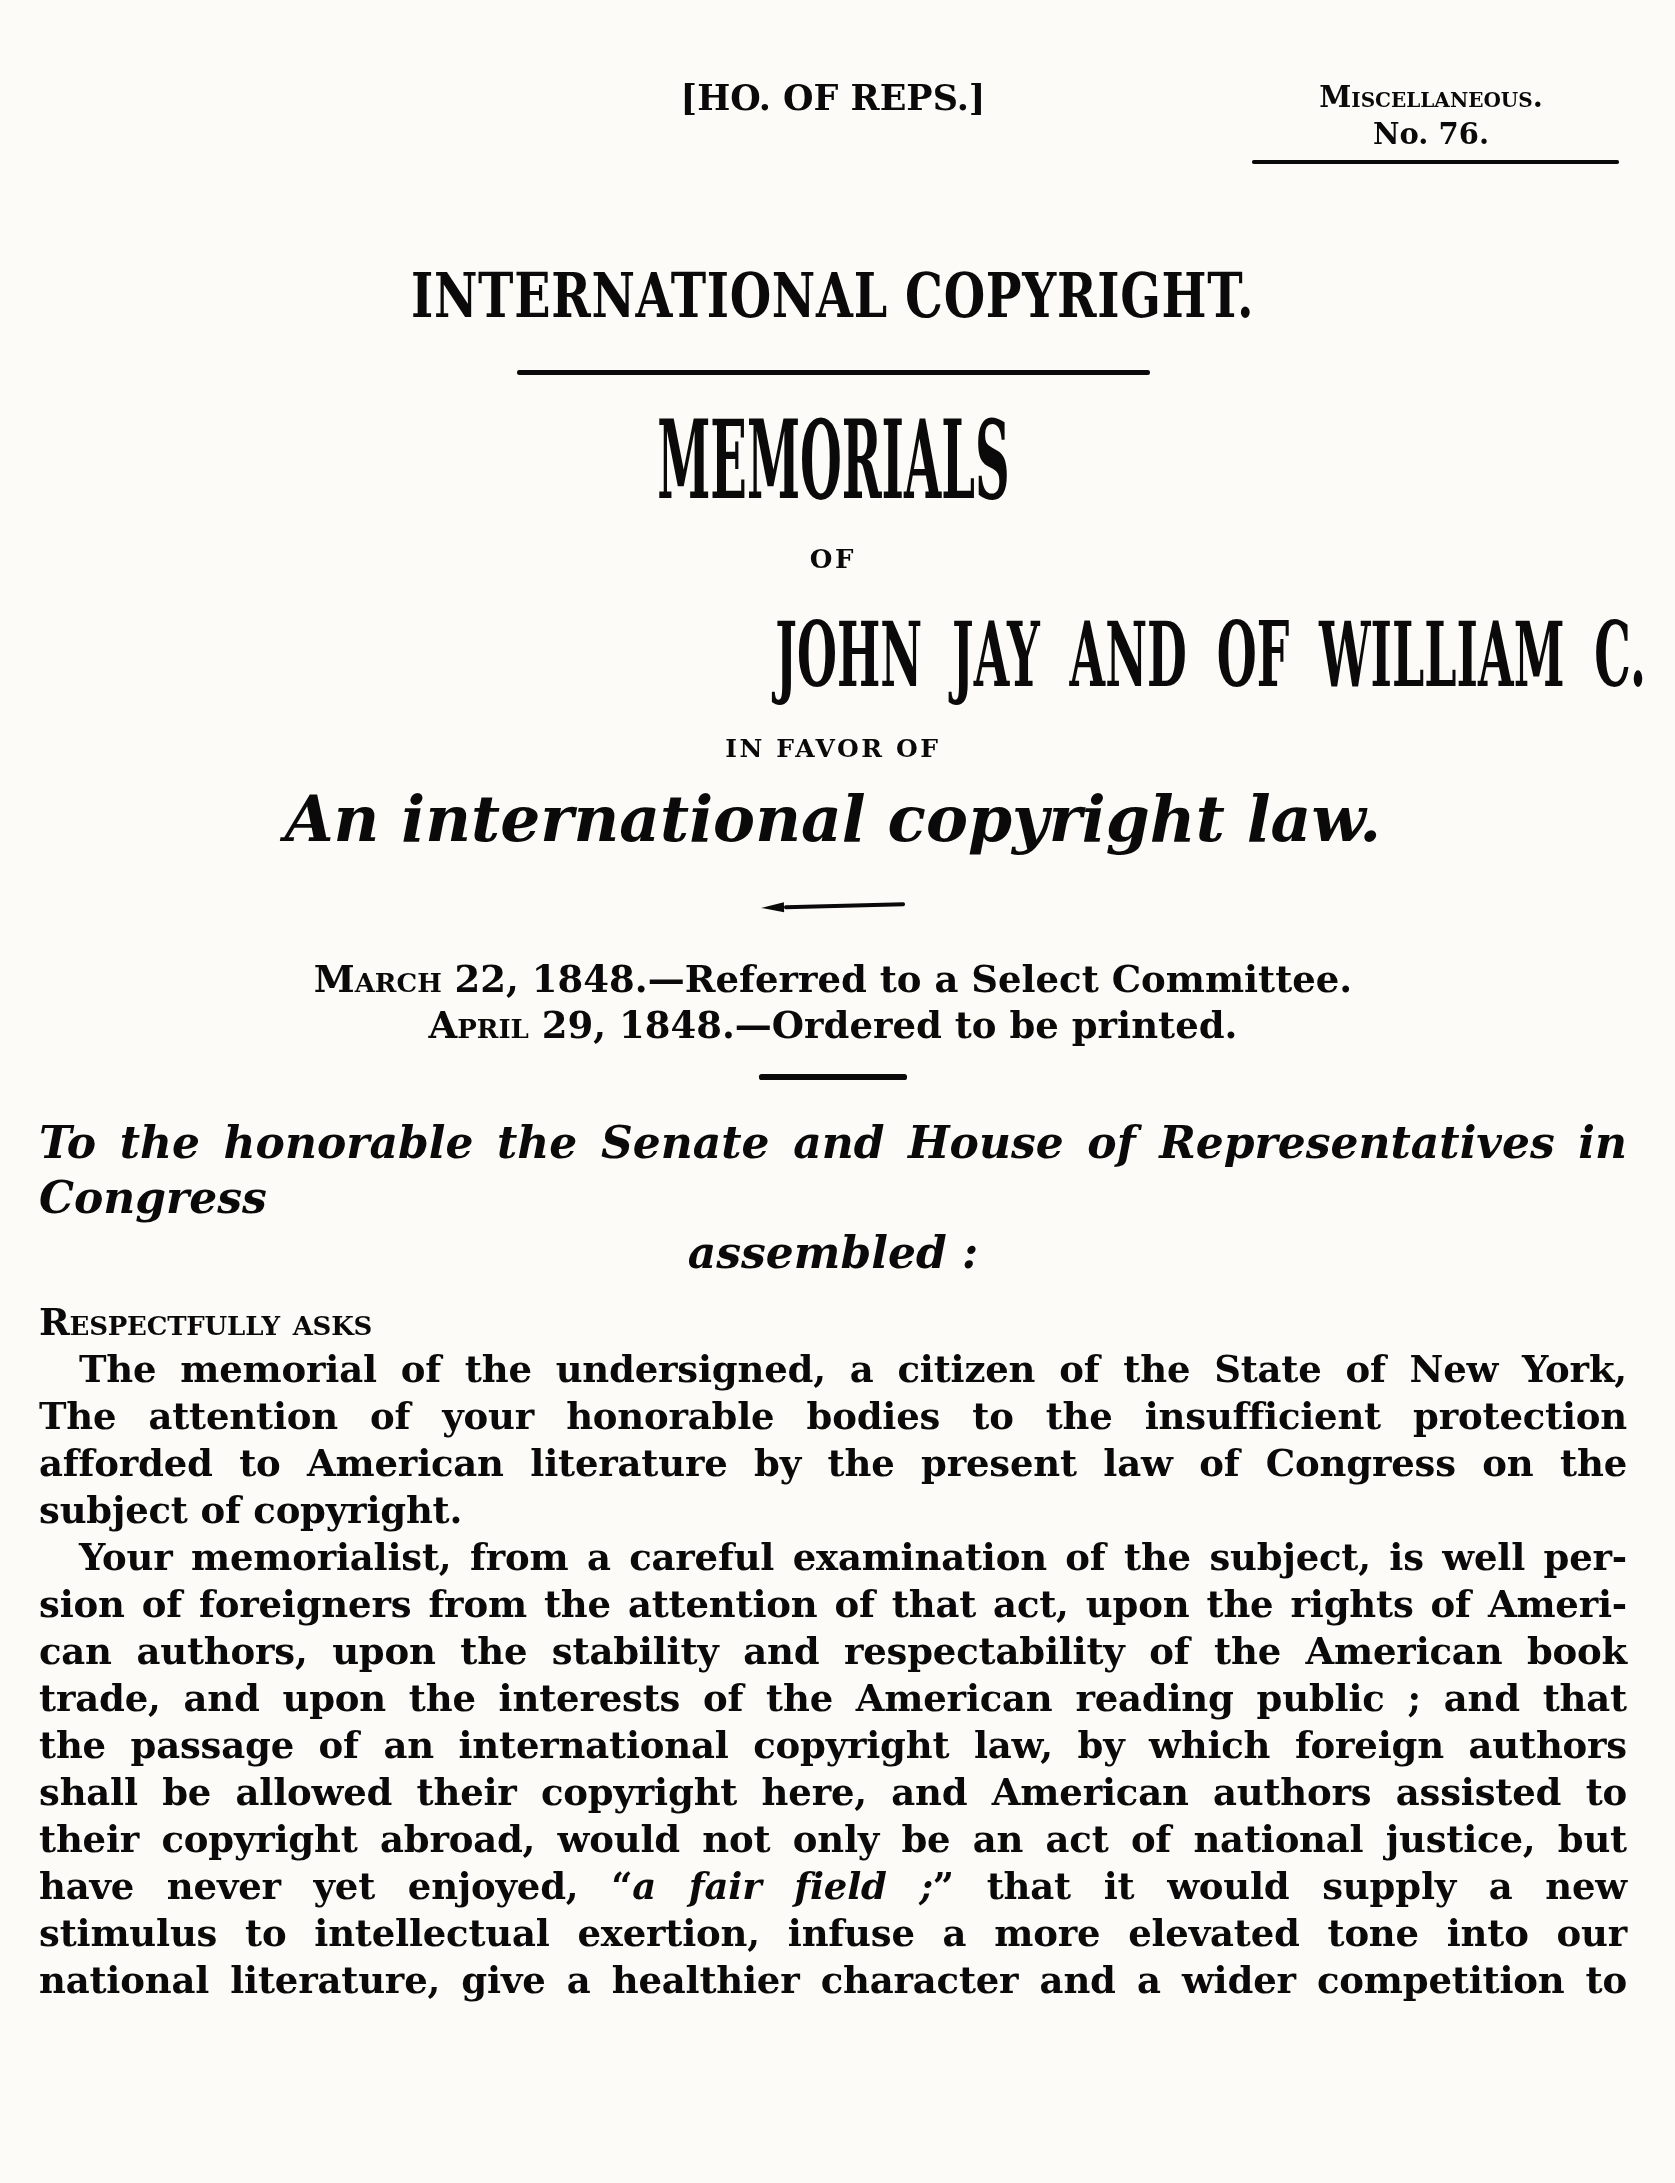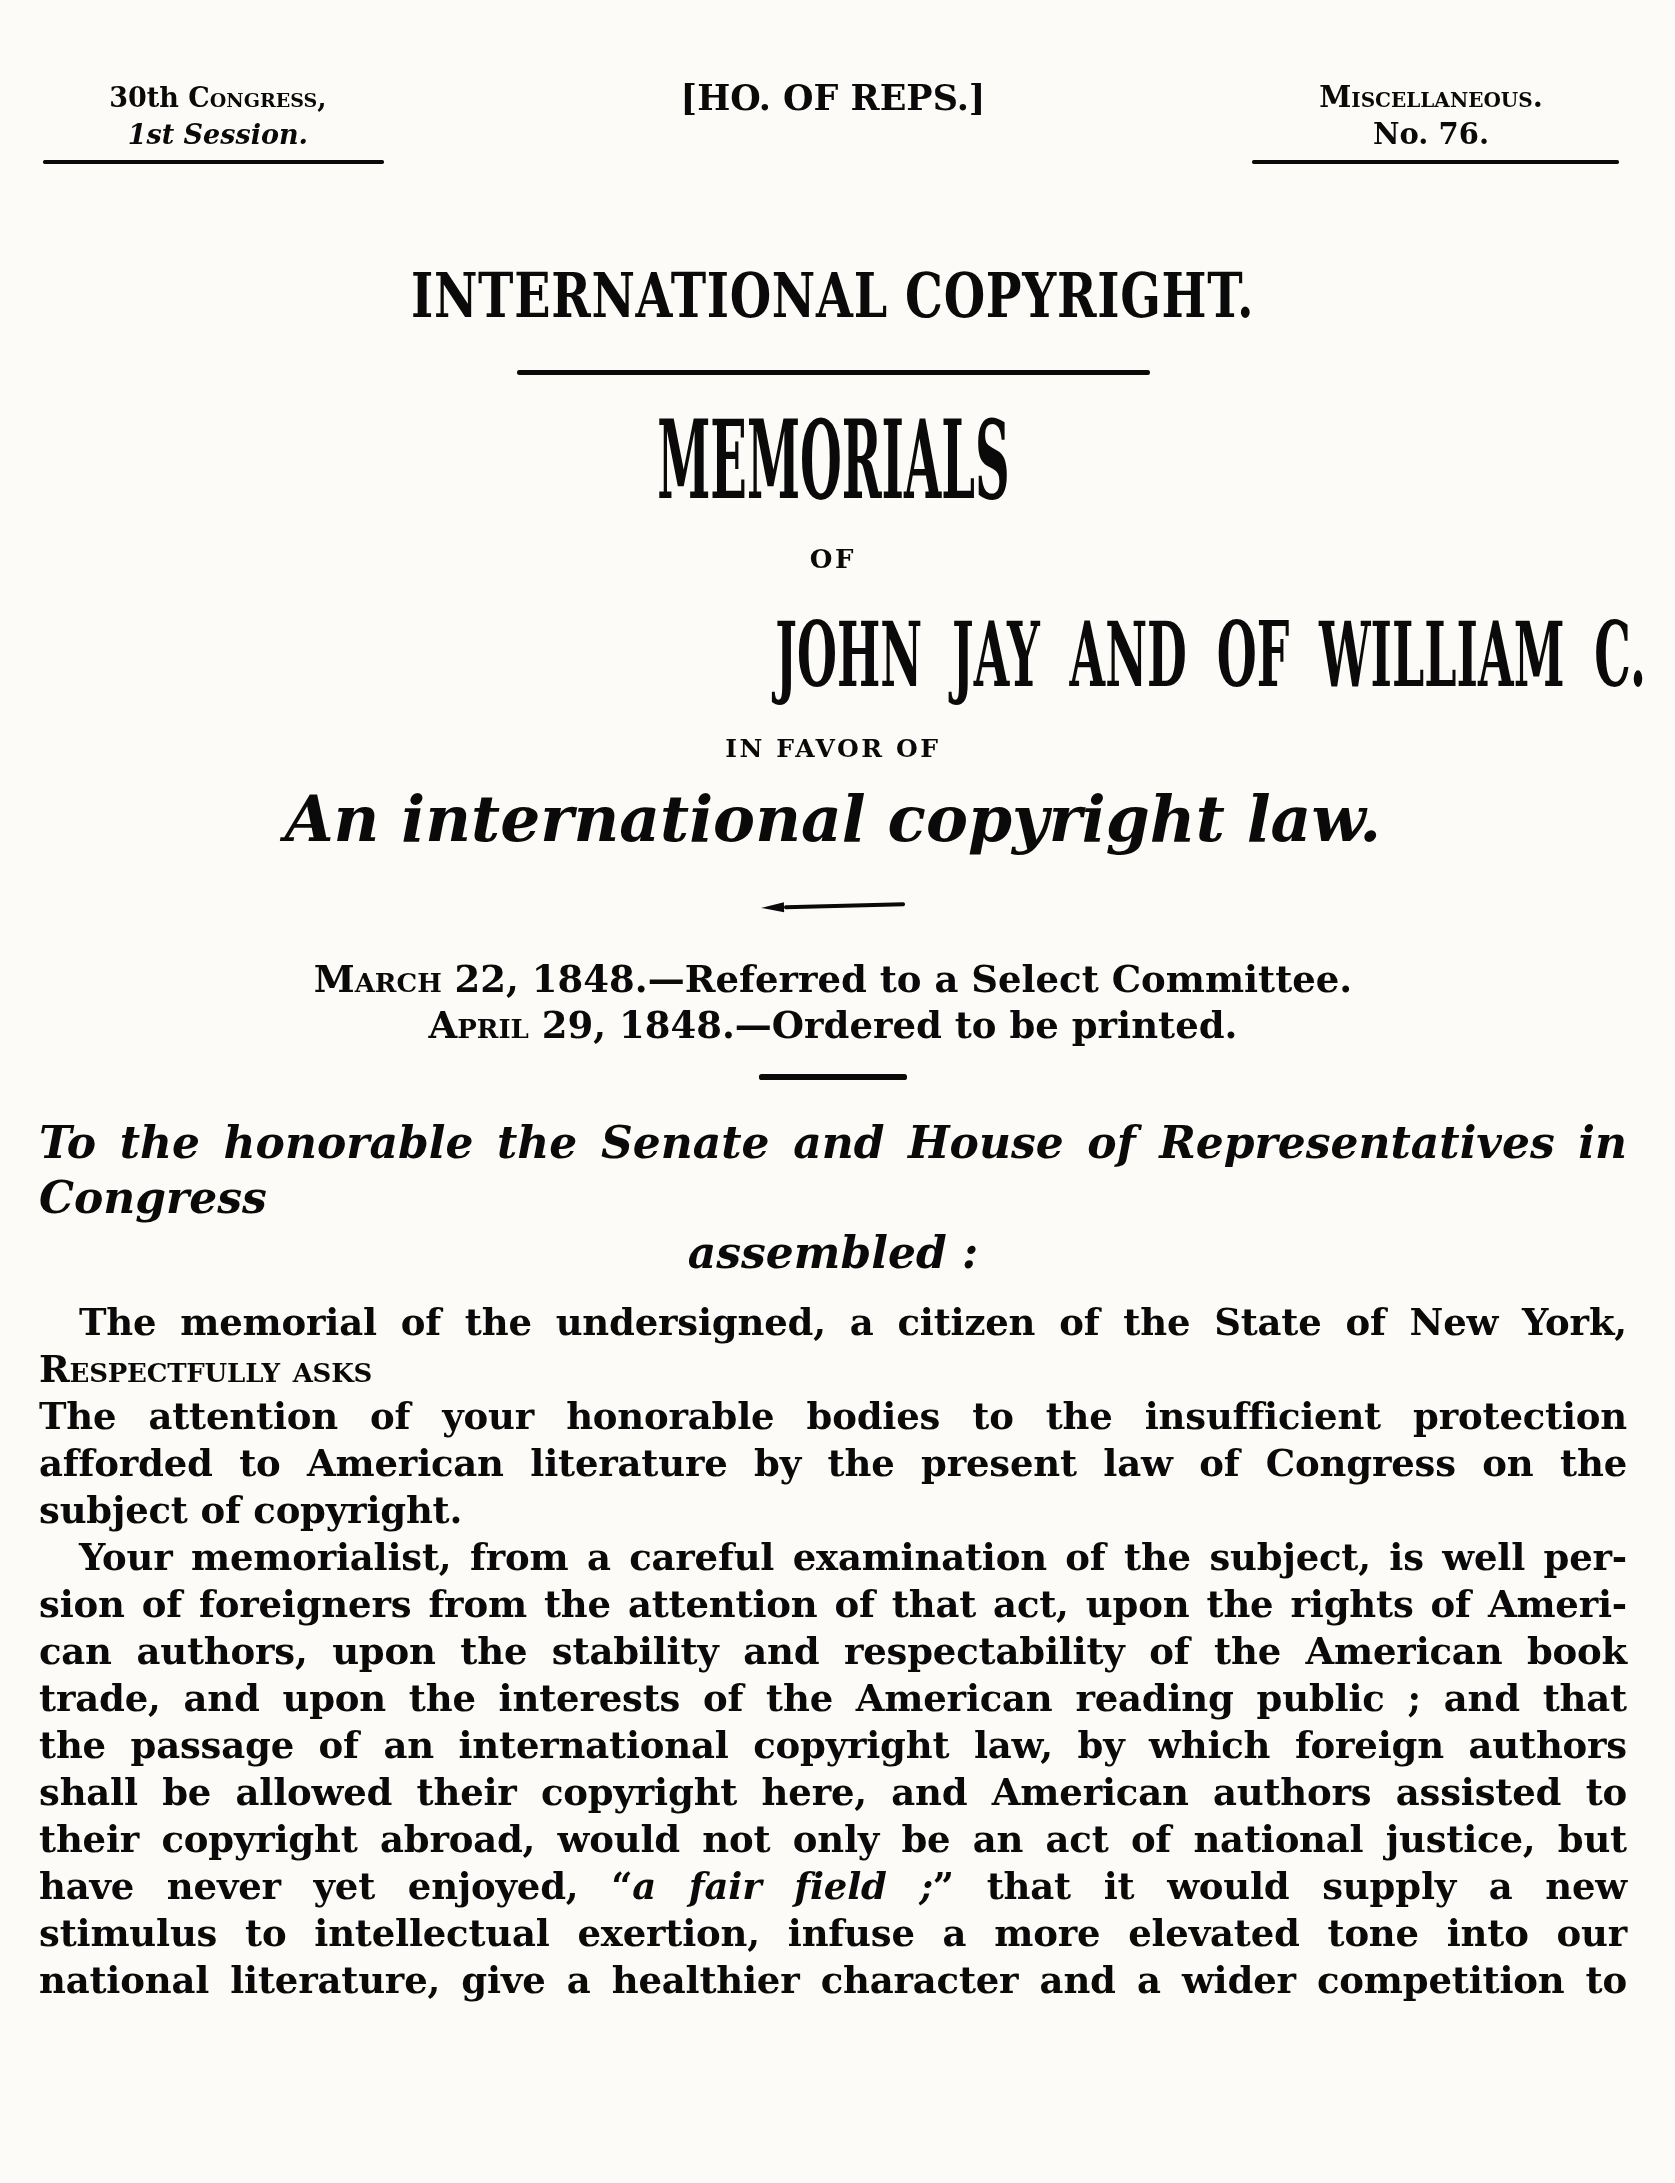--- a/index.html
+++ b/index.html
@@ -50,25 +50,20 @@
   .line.indent{text-indent:40px;}
   .respect{font-variant:small-caps;text-align-last:left;}
 </style>
 </head>
 <body>
 
 <div class="page">
   <div class="sheet">
 
     <header class="masthead">
-      <div class="mh-col mh-left">
-        <div><span>30th </span><span class="sc">Congress,</span></div>
-        <div class="ital">1st Session.</div>
-        <div class="mh-rule"></div>
-      </div>
       <div class="mh-col mh-center">[HO. OF REPS.]</div>
       <div class="mh-col mh-right">
         <div class="sc">Miscellaneous.</div>
         <div>No. 76.</div>
         <div class="mh-rule"></div>
       </div>
     </header>
 
     <div class="ctr title-line"><span class="squeeze sx78">INTERNATIONAL COPYRIGHT.</span></div>
     <div class="rule-title"></div>
@@ -89,22 +84,22 @@
     </div>
     <div class="rule-dates"></div>
 
     <div class="salutation">
       <div class="j">To the honorable the Senate and House of Representatives in Congress</div>
       <div class="c">assembled :</div>
     </div>
 
     <div class="bodytext">
 
+      <div class="line respect">Respectfully asks</div>
       <div class="line indent">The memorial of the undersigned, a citizen of the State of New York,</div>
-      <div class="line respect">Respectfully asks</div>
       <div class="line">The attention of your honorable bodies to the insufficient protection</div>
       <div class="line">afforded to American literature by the present law of Congress on the</div>
       <div class="line last">subject of copyright.</div>
 
       <div class="line indent">Your memorialist, from a careful examination of the subject, is well per-</div>
       <div class="line">sion of foreigners from the attention of that act, upon the rights of Ameri-</div>
       <div class="line">can authors, upon the stability and respectability of the American book</div>
       <div class="line">trade, and upon the interests of the American reading public ; and that</div>
       <div class="line">the passage of an international copyright law, by which foreign authors</div>
       <div class="line">shall be allowed their copyright here, and American authors assisted to</div>

